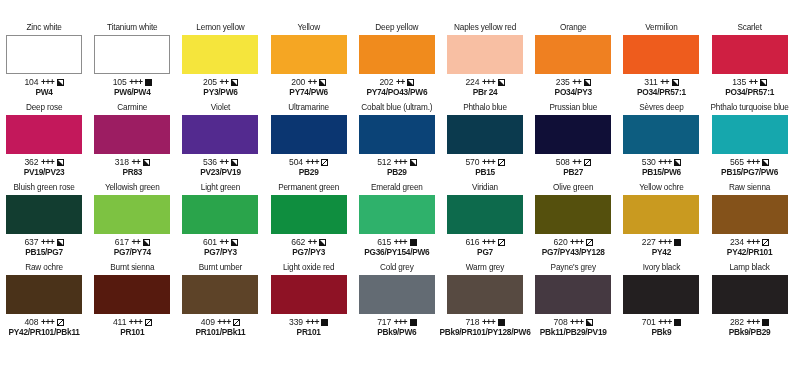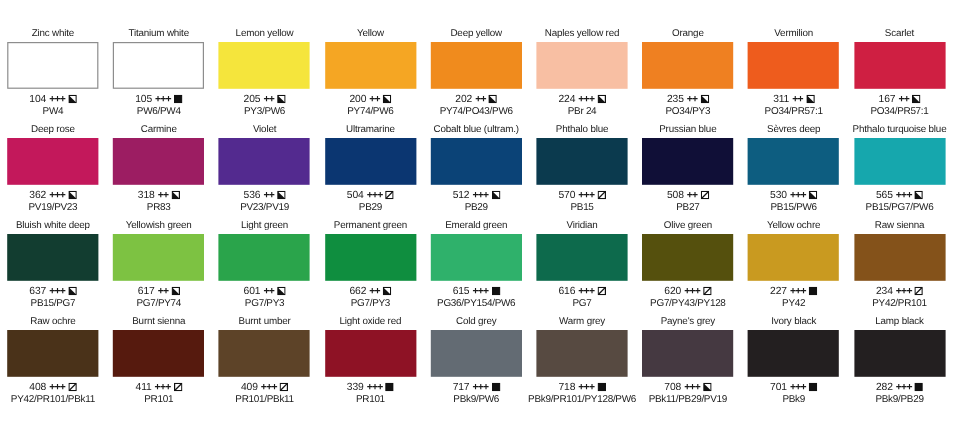--- a/index.html
+++ b/index.html
@@ -78,21 +78,21 @@
     width: 7px;
     height: 7px;
     display: inline-block;
     position: relative;
     flex: 0 0 auto;
   }
   .lf-icon svg { display: block; }
   .pigment {
     font-size: 8.3px;
     line-height: 9px;
-    font-weight: 400;
+    font-weight: 700;
     letter-spacing: -0.25px;
     margin-top: 1px;
     white-space: nowrap;
   }
 </style>
 </head>
 <body>
 
 <div id="chart">
     <div class="row row-0">
@@ -212,21 +212,21 @@
               <polygon points="0.5,6.5 6.5,6.5 0.5,0.5" fill="#111"></polygon>
             </svg>
           </span>
         </div>
         <div class="pigment">PO34/PR57:1</div>
       </div>
       <div class="cell">
         <div class="cell-name">Scarlet</div>
         <div class="swatch" style="background: rgb(207, 31, 66);"></div>
         <div class="meta">
-          <span class="code">167</span>
+          <span class="code">135</span>
           <span class="plus">++</span>
           <span class="lf-icon">
             <svg width="7" height="7" viewBox="0 0 7 7">
               <rect x="0.5" y="0.5" width="6" height="6" fill="#fff" stroke="#111" stroke-width="1"></rect>
               <polygon points="0.5,6.5 6.5,6.5 0.5,0.5" fill="#111"></polygon>
             </svg>
           </span>
         </div>
         <div class="pigment">PO34/PR57:1</div>
       </div>
@@ -363,21 +363,21 @@
               <rect x="0.5" y="0.5" width="6" height="6" fill="#fff" stroke="#111" stroke-width="1"></rect>
               <polygon points="0.5,6.5 6.5,6.5 0.5,0.5" fill="#111"></polygon>
             </svg>
           </span>
         </div>
         <div class="pigment">PB15/PG7/PW6</div>
       </div>
     </div>
     <div class="row row-2">
       <div class="cell">
-        <div class="cell-name">Bluish white deep</div>
+        <div class="cell-name">Bluish green rose</div>
         <div class="swatch" style="background: rgb(18, 61, 48);"></div>
         <div class="meta">
           <span class="code">637</span>
           <span class="plus">+++</span>
           <span class="lf-icon">
             <svg width="7" height="7" viewBox="0 0 7 7">
               <rect x="0.5" y="0.5" width="6" height="6" fill="#fff" stroke="#111" stroke-width="1"></rect>
               <polygon points="0.5,6.5 6.5,6.5 0.5,0.5" fill="#111"></polygon>
             </svg>
           </span>

